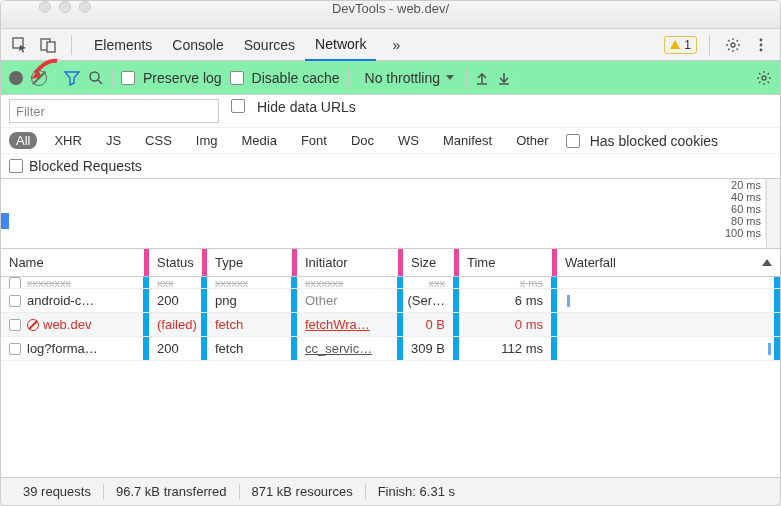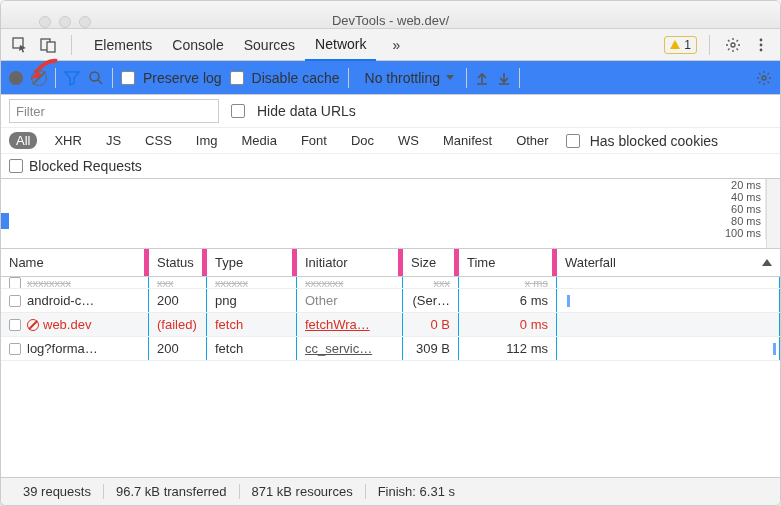--- a/index.html
+++ b/index.html
@@ -1,62 +1,62 @@
 <!DOCTYPE html>
 <html><head>
 <meta charset="utf-8">
 <style>
 * { box-sizing: border-box; margin: 0; padding: 0; }
 body { font-family: "Helvetica Neue", Arial, sans-serif; font-size: 12px; color: #333; background: #fff; }
 .window { width: 781px; height: 506px; background: #fff; border: 1px solid #ccc; border-radius: 6px; box-shadow: 0 10px 30px rgba(0,0,0,0.3); overflow: hidden; display: flex; flex-direction: column; position: relative; }
-.titlebar { height: 28px; background: linear-gradient(#f6f6f6,#e8e8e8); border-bottom: 1px solid #d0d0d0; display: flex; align-items: flex-end; position: relative; padding-left: 28px; }
+.titlebar { height: 28px; background: linear-gradient(#f6f6f6,#e8e8e8); border-bottom: 1px solid #d0d0d0; display: flex; align-items: flex-start; position: relative; padding-left: 28px; }
 .traffic { display: flex; gap: 8px; margin-left: 10px; }
 .tl { width: 12px; height: 12px; border-radius: 50%; background: #e0e0e0; border: 1px solid #ccc; }
 .title { position: absolute; left: 0; right: 0; text-align: center; font-size: 13px; color: #555; }
 .tabbar { height: 32px; background: #f3f3f3; border-bottom: 1px solid #ccc; display: flex; align-items: center; padding: 0 8px; gap: 6px; }
 .tabbar .icon-btn { width: 22px; height: 22px; display: flex; align-items: center; justify-content: center; color: #555; }
 .tabbar .sep { width: 1px; height: 20px; background: #ccc; margin: 0 6px; }
 .tabbar .tab { padding: 0 10px; height: 32px; display: flex; align-items: center; font-size: 14px; color: #333; }
 .tabbar .tab.active { border-bottom: 2px solid #1a73e8; color: #222; }
 .tabbar .spacer { flex: 1; }
 .badge { display: flex; align-items: center; gap: 4px; border: 1px solid #e0c24e; border-radius: 3px; padding: 0 5px; height: 18px; font-size: 12px; color: #333; }
 .badge .tri { width: 0; height: 0; border-left: 5px solid transparent; border-right: 5px solid transparent; border-bottom: 9px solid #f0b400; position: relative; }
-.toolbar { height: 34px; background: #3b82f6; border-bottom: 1px solid #ccc; display: flex; align-items: center; padding: 0 8px; gap: 8px; position: relative; }
+.toolbar { height: 34px; background: #86efac; border-bottom: 1px solid #ccc; display: flex; align-items: center; padding: 0 8px; gap: 8px; position: relative; }
 .rec { width: 14px; height: 14px; border-radius: 50%; background: #666; }
 .arrow-annot { position: absolute; top: -4px; left: 28px; pointer-events: none; }
 .clr { width: 16px; height: 16px; border: 1.5px solid #666; border-radius: 50%; position: relative; }
 .clr::after { content: ""; position: absolute; width: 18px; height: 1.5px; background: #666; transform: rotate(-45deg); top: 6px; left: -2px; }
 .toolbar .sep { width: 1px; height: 20px; background: #ccc; }
 .funnel svg, .icon-btn svg { display: block; }
 .checkbox { width: 14px; height: 14px; border: 1px solid #888; border-radius: 2px; background: #fff; flex-shrink: 0; }
 .lbl { font-size: 14px; color: #333; }
 .select-box { height: 22px; padding: 0 4px 0 8px; border: none; display: flex; align-items: center; gap: 6px; font-size: 14px; color: #333; }
 .caret-down { width: 0; height: 0; border-left: 4px solid transparent; border-right: 4px solid transparent; border-top: 5px solid #555; }
-.filterbar { padding: 4px 8px; background: #fff; display: flex; align-items: center; gap: 12px; border-bottom: 1px solid #eee; }
+.filterbar { padding: 4px 8px; background: #fff; display: flex; gap: 12px; border-bottom: 1px solid #eee; }
 .filter-input { width: 210px; height: 24px; border: 1px solid #ccc; padding: 0 6px; font-size: 13px; color: #333; background: #fff; }
 .filter-input::placeholder { color: #888; }
 .typebar { padding: 4px 8px; background: #fff; display: flex; align-items: center; gap: 10px; border-bottom: 1px solid #eee; flex-wrap: wrap; }
 .pill { padding: 1px 7px; border-radius: 8px; font-size: 13px; color: #333; }
 .pill.active { background: #777; color: #fff; }
 .blockedbar { padding: 4px 8px; background: #fff; border-bottom: 1px solid #ccc; display: flex; align-items: center; gap: 6px; }
 .timeline { height: 70px; border-bottom: 1px solid #ccc; position: relative; background: #fff; overflow: hidden; }
 .timeline .ticks { position: absolute; top: 0; left: 0; right: 14px; height: 18px; display: flex; flex-direction: column; }
 .timeline .tick { flex: 1; text-align: right; font-size: 11px; color: #555; padding-right: 4px; border-right: 1px solid #e8e8e8; height: 70px; }
 .timeline .scrollbar { position: absolute; right: 0; top: 0; bottom: 0; width: 14px; background: #f3f3f3; border-left: 1px solid #ddd; }
 .timeline .data-band { position: absolute; top: 22px; left: 0; right: 14px; height: 38px; }
 .timeline .band-bar { position: absolute; left: 0; width: 8px; top: 12px; height: 16px; background: #4285f4; }
 .timeline .band-line { position: absolute; top: 20px; left: 0; width: 6px; height: 1px; background: #4285f4; }
 .table-wrap { flex: 1; display: flex; flex-direction: column; overflow: hidden; }
 .thead, .trow { display: flex; align-items: center; }
 .thead { height: 28px; background: #fff; border-bottom: 1px solid #ccc; font-size: 13px; }
 .th { padding: 0 8px; border-right: 5px solid #ec4899; display: flex; align-items: center; height: 100%; }
 .th:last-child { border-right: none; justify-content: space-between; }
 .trow { height: 24px; border-bottom: 1px solid #eee; font-size: 13px; }
 .trow.alt { background: #f5f6f8; }
-.td { padding: 0 8px; border-right: 1px solid #0ea5e9; display: flex; align-items: center; height: 100%; overflow: hidden; white-space: nowrap; }
+.td { padding: 0 8px; border-right: 6px solid #0ea5e9; display: flex; align-items: center; height: 100%; overflow: hidden; white-space: nowrap; }
 .td.num { justify-content: flex-end; }
 .col-name { width: 148px; }
 .col-status { width: 58px; }
 .col-type { width: 90px; }
 .col-init { width: 106px; }
 .col-size { width: 56px; }
 .col-time { width: 98px; }
 .col-wf { flex: 1; }
 .row-cb { width: 12px; height: 12px; border: 1px solid #aaa; border-radius: 2px; margin-right: 6px; background: #fff; flex-shrink: 0; }
 .failed { color: #d93025; }

